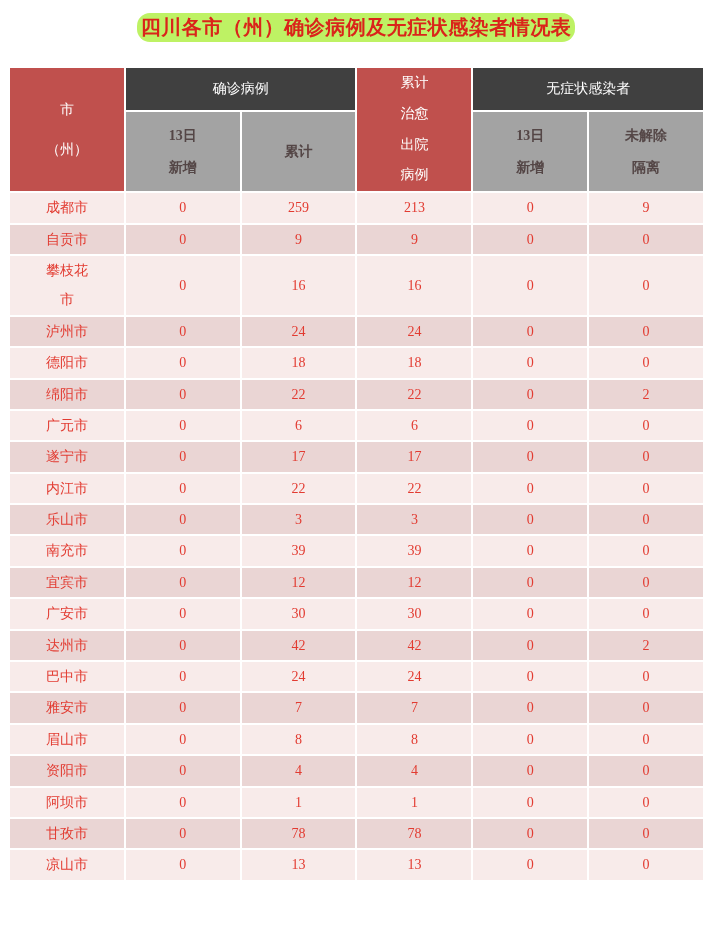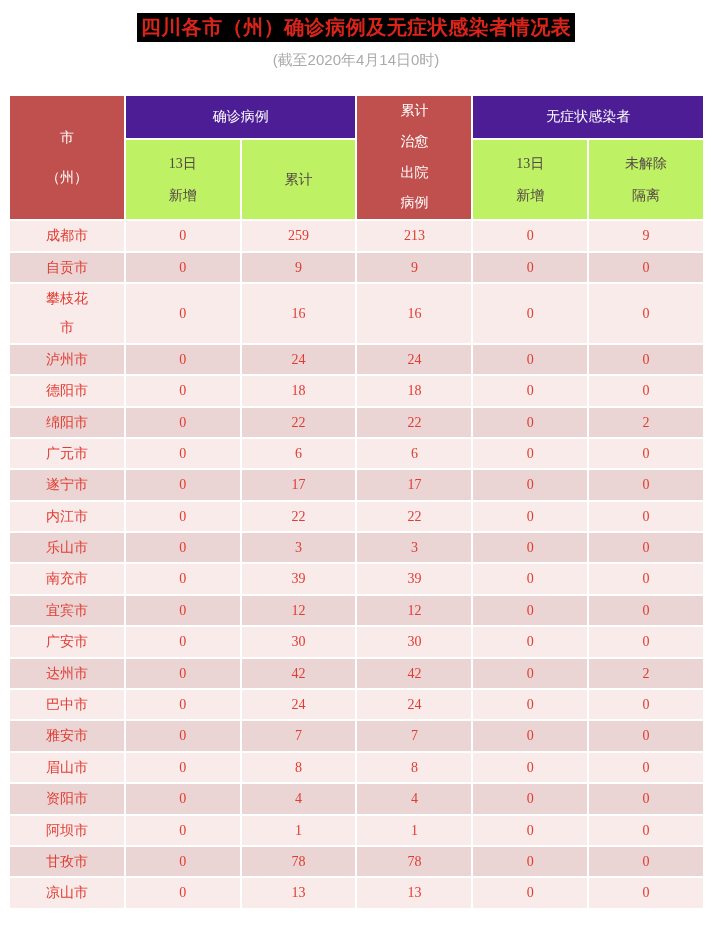--- a/index.html
+++ b/index.html
@@ -17,24 +17,25 @@
   }
   .title-wrap {
     text-align: center;
     padding-top: 13px;
   }
   .title {
     display: inline-block;
     font-size: 20px;
     font-weight: bold;
     color: #da241a;
-    background: #000000;
+    background: #bef264;
     padding: 1px 4px;
     letter-spacing: 0.5px;
     font-family: "Liberation Sans", sans-serif;
+    border-radius: 13px;
   }
   .subtitle {
     text-align: center;
     font-size: 15px;
     color: #aaaaaa;
     margin-top: 9px;
     font-family: "Liberation Sans", sans-serif;
   }
   table.data-table {
     border-collapse: collapse;
@@ -48,39 +49,39 @@
   table.data-table col { width: 16.66%; }
   table.data-table th,
   table.data-table td {
     border: 2px solid #ffffff;
     text-align: center;
     vertical-align: middle;
     padding: 0;
   }
   
   th.hdr-red {
-    background: #4c1d95;
+    background: #404040;
     color: #ffffff;
     font-weight: normal;
     height: 41px;
   }
   
   th.hdr-red-tall {
     background: #c0504d;
     color: #ffffff;
     font-weight: normal;
     white-space: pre-line;
     line-height: 2.85;
   }
   th.hdr-red-tall.tight { line-height: 2.2; }
   
   th.hdr-pink {
-    background: #bef264;
+    background: #a3a3a3;
     color: #544646;
-    font-weight: normal;
+    font-weight: bold;
     white-space: pre-line;
     line-height: 2.25;
     height: 76px;
   }
   
   tbody td {
     height: 29px;
     color: #e23b31;
     white-space: pre-line;
     line-height: 2.1;
@@ -90,21 +91,20 @@
 </style>
 </head>
 <body>
 
 <div class="page">
 
   <div class="title-wrap">
     <span class="title">四川各市（州）确诊病例及无症状感染者情况表</span>
   </div>
 
-  <div class="subtitle">(截至2020年4月14日0时)</div>
 
   <table class="data-table">
     <colgroup>
       <col>
         <col>
         <col>
         <col>
         <col>
         <col>
     </colgroup>

